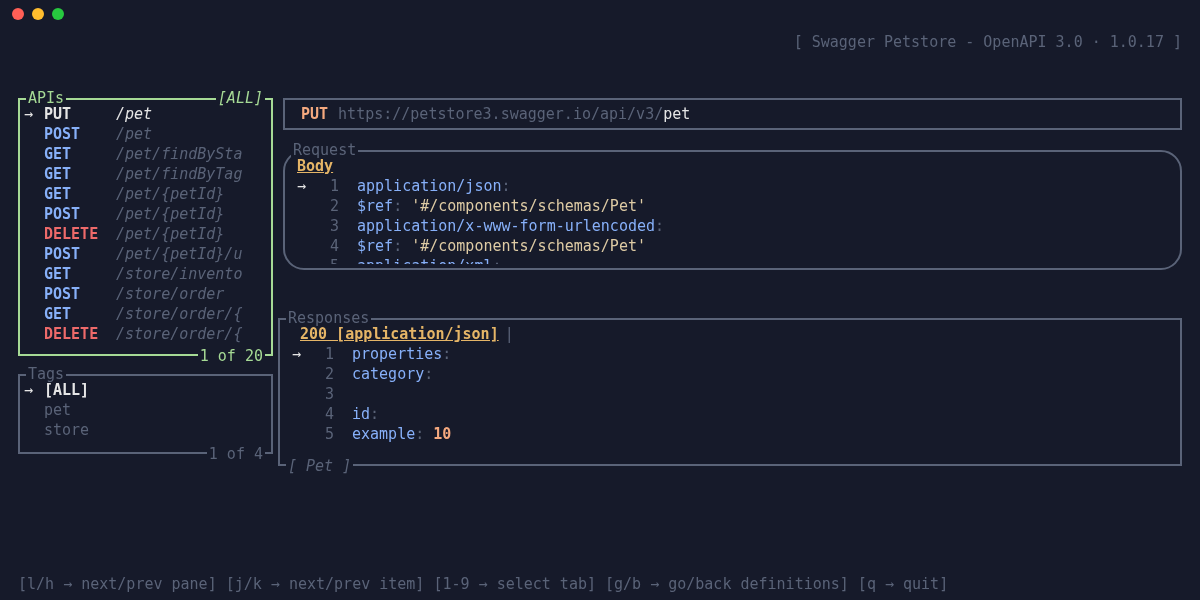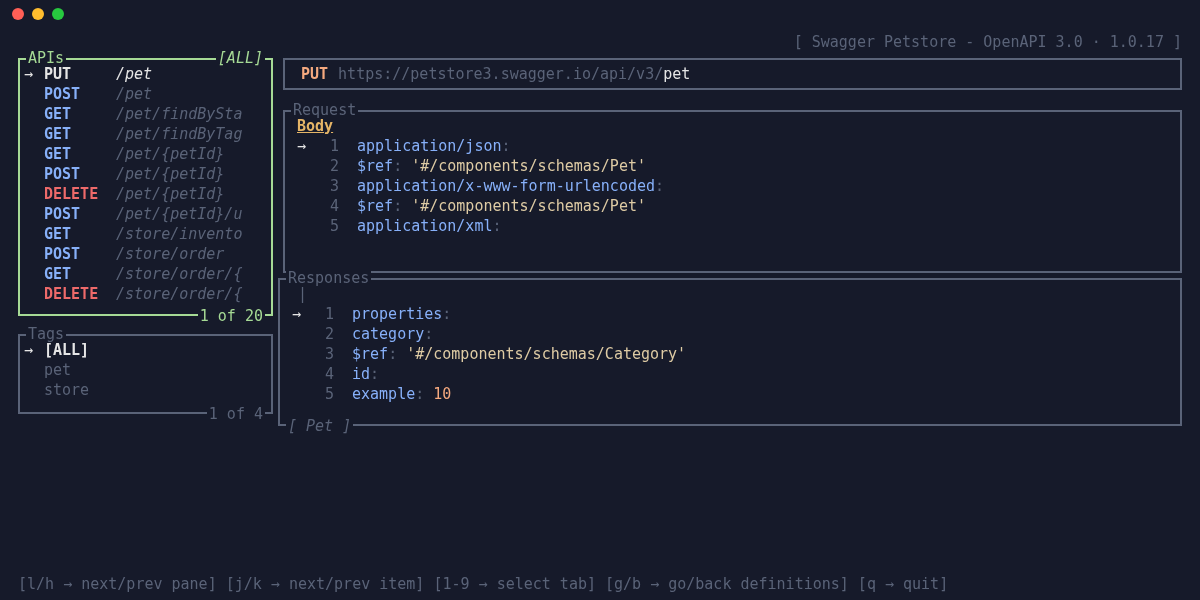--- a/index.html
+++ b/index.html
@@ -42,21 +42,21 @@
   .dot.r { background: var(--mac-red); }
   .dot.y { background: var(--mac-yel); }
   .dot.g { background: var(--mac-grn); }
 
   .canvas {
     position: absolute;
     left: 18px; right: 18px; top: 34px; bottom: 6px;
   }
 
   
-  .box { position: absolute; border: 2px solid var(--dim); }
+  .box { position: absolute; border: 2px solid var(--dim); margin-top: 40px; }
   .box.active { border-color: var(--green); }
   .box .title {
     position: absolute; top: -12px; left: 6px;
     background: var(--bg); padding: 0 2px; color: var(--dim);
     white-space: pre;
   }
   .box.active > .title { color: var(--green); }
   .box .title-r {
     position: absolute; top: -12px; right: 6px;
     background: var(--bg); padding: 0 2px; color: var(--dim);
@@ -108,21 +108,21 @@
   .tab-inactive { color: var(--dim); }
   .pipe { color: var(--dim); padding: 0 6px; }
 
   .codebody { padding: 0 8px; }
   .codeline { display:flex; height:20px; align-items:center; }
   .codeline .arrow { width:20px; color: var(--dim); }
   .codeline.sel .arrow { color: var(--white); }
   .ln { color: var(--dim); width: 22px; text-align:right; margin-right: 18px; }
   .k-key { color: var(--blue); }
   .k-str { color: var(--beige); }
-  .k-num { color: var(--orange); }
+  .k-num { color: var(--orange); font-weight: bold; }
   .k-colon { color: var(--dim); }
 
   .help {
     position:absolute; left:0; right:0; bottom:0;
     color: var(--dim);
     white-space: pre;
   }
 </style>
 </head>
 <body>
@@ -183,21 +183,21 @@
       <div class="inner" style="inset:4px 8px;">
         <div class="endpoint-line">
           <span class="meth m-PUT">PUT</span>
           <span>
             <span class="url-dim">https://petstore3.swagger.io/api/v3/</span><span class="url-tail">pet</span>
           </span>
         </div>
       </div>
     </div>
 
-    <div class="box" style="left:265px; top:76px; right:0; height:163px;">
+    <div class="box" style="left:265px; top:76px; right:0; height:120px;border-radius:21px;">
       <span class="title">Request</span>
       <div class="inner">
         <div class="row"><span class="sect-tab">Body</span></div>
         <div class="codebody" id="request-lines">
             <div class="codeline sel">
               <span class="arrow">→</span>
               <span class="ln">1</span>
               <span><span class="k-key">application/json</span><span class="k-colon">:</span></span>
             </div>
             <div class="codeline">
@@ -222,37 +222,37 @@
             </div>
           </div>
       </div>
     </div>
 
     <div class="box" style="left:260px; top:244px; right:0; height:148px;">
       <span class="title">Responses</span>
       <span class="footer-l">[ Pet ]</span>
       <div class="inner">
         <div class="row" style="padding-left:8px;">
+          <span class="sect-tab">200 [application/json]</span>
           <span class="pipe">|</span>
         </div>
         <div class="codebody" id="responses-lines">
             <div class="codeline sel">
               <span class="arrow">→</span>
               <span class="ln">1</span>
               <span><span class="k-key">properties</span><span class="k-colon">:</span></span>
             </div>
             <div class="codeline">
               <span class="arrow"> </span>
               <span class="ln">2</span>
               <span>  <span class="k-key">category</span><span class="k-colon">:</span></span>
             </div>
             <div class="codeline">
               <span class="arrow"> </span>
               <span class="ln">3</span>
-              <span>    <span class="k-key">$ref</span><span class="k-colon">:</span> <span class="k-str">'#/components/schemas/Category'</span></span>
             </div>
             <div class="codeline">
               <span class="arrow"> </span>
               <span class="ln">4</span>
               <span>  <span class="k-key">id</span><span class="k-colon">:</span></span>
             </div>
             <div class="codeline">
               <span class="arrow"> </span>
               <span class="ln">5</span>
               <span>    <span class="k-key">example</span><span class="k-colon">:</span> <span class="k-num">10</span></span>

